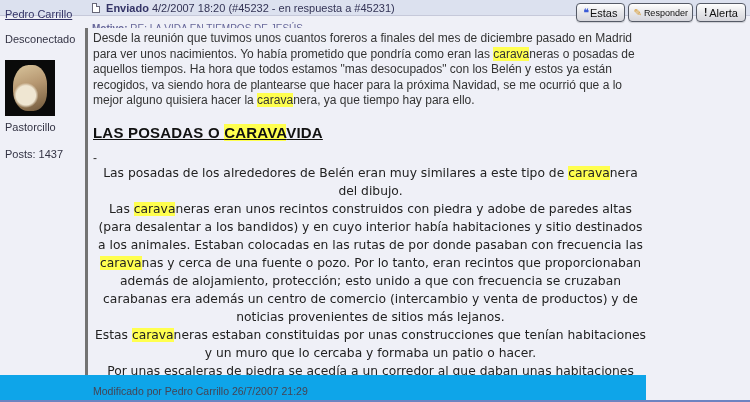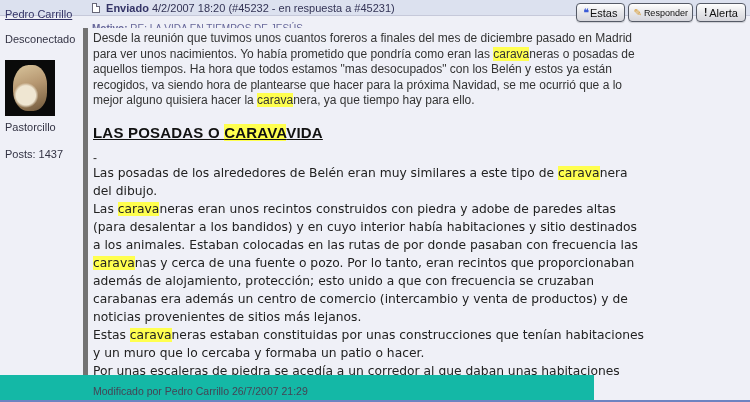--- a/index.html
+++ b/index.html
@@ -43,21 +43,21 @@
     box-shadow:0 1px 1px rgba(0,0,0,.15);
   }
   .btn .ic { font-size:10px; line-height:1; }
   .ic-quote { color:#3b5bd6; font-weight:bold; letter-spacing:-1px; }
   .ic-pencil { color:#d79a2e; }
   .ic-alert { color:#111; font-weight:bold; }
   .btn-responder { font-size:9px; padding:0 4px; }
   
   .sidebar {
     position:absolute; left:0; top:28px; width:88px; height:347px;
-    border-right:5px solid #737373; background:#eff0f7;
+    border-right:3px solid #737373; background:#eff0f7;
     padding:5px 4px 0 5px; font-size:11px; color:#333344; line-height:13px;
   }
   .sb-status { margin-bottom:14px; }
   .avatar {
     width:50px; height:56px; background:#0a0a0a; position:relative; margin-bottom:5px;
   }
   .avatar .blob {
     position:absolute; left:8px; top:5px; width:34px; height:46px;
     border-radius:46% 42% 40% 44%;
     background:
@@ -74,26 +74,26 @@
   .intro { font-size:12px; line-height:15.5px; color:#333333; }
   .heading {
     margin-top:15px; font-size:15px; font-weight:bold; color:#111;
     text-decoration:underline; letter-spacing:.2px;
   }
   .dash-line { margin-top:11px; font-size:12px; color:#333; line-height:12px; }
   .comic {
     font-family:"DejaVu Sans", sans-serif;
     font-size:12.3px; line-height:18px; color:#222222;
   }
-  .comic p { margin:0; }
+  .comic p { margin:0;text-align:center; }
   .hl { background:var(--hl, #ffff4f); }
   
   .footer-row {
-    position:absolute; left:0; top:375px; width:594px; height:25px;
-    background:#14b8a6;
+    position:absolute; left:0; top:375px; width:646px; height:25px;
+    background:#0ea5e9;
   }
   .footer-text {
     position:absolute; left:93px; top:10px; font-size:10.5px; color:#444455;
   }
 </style>
 </head>
 <body>
 
 <div class="frame">
 

